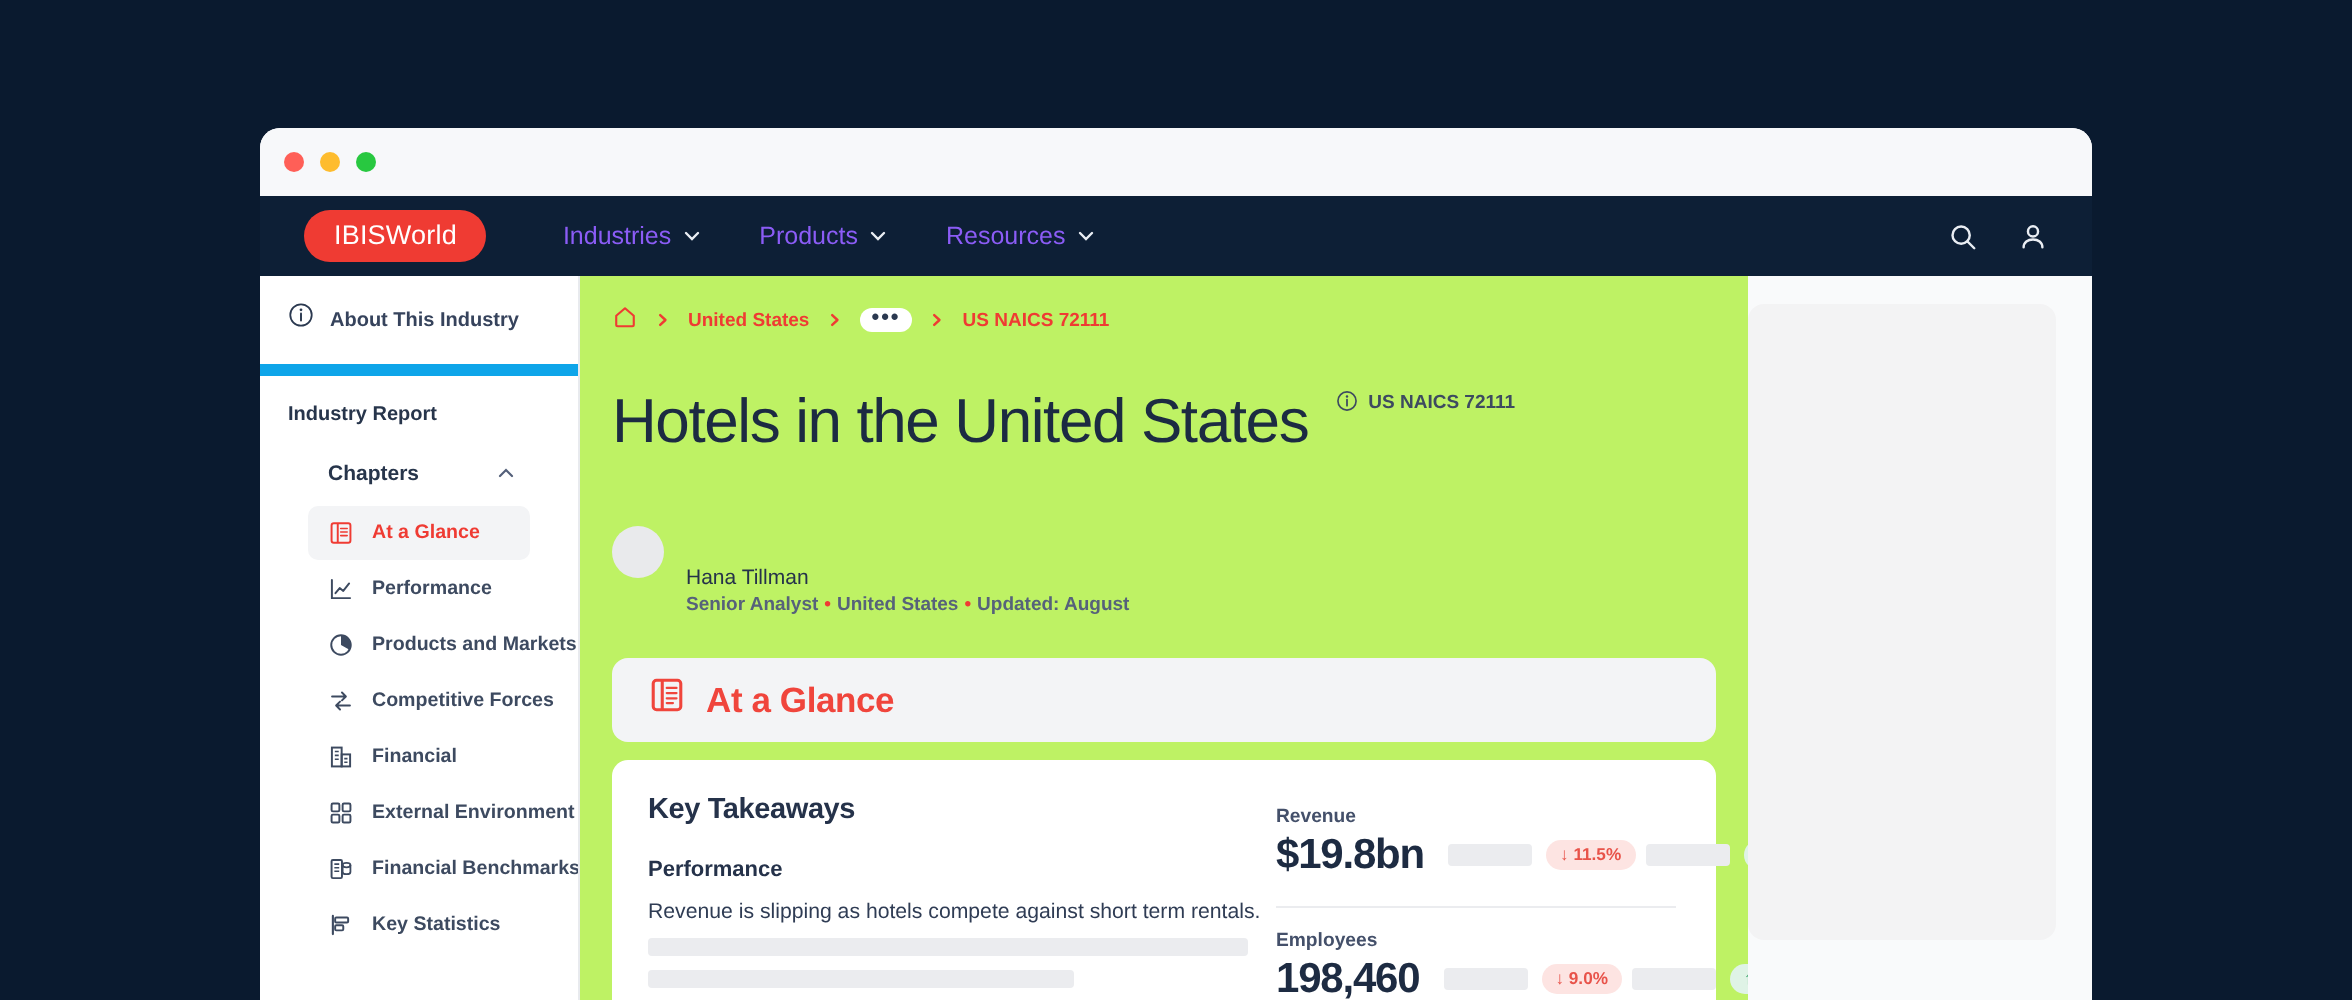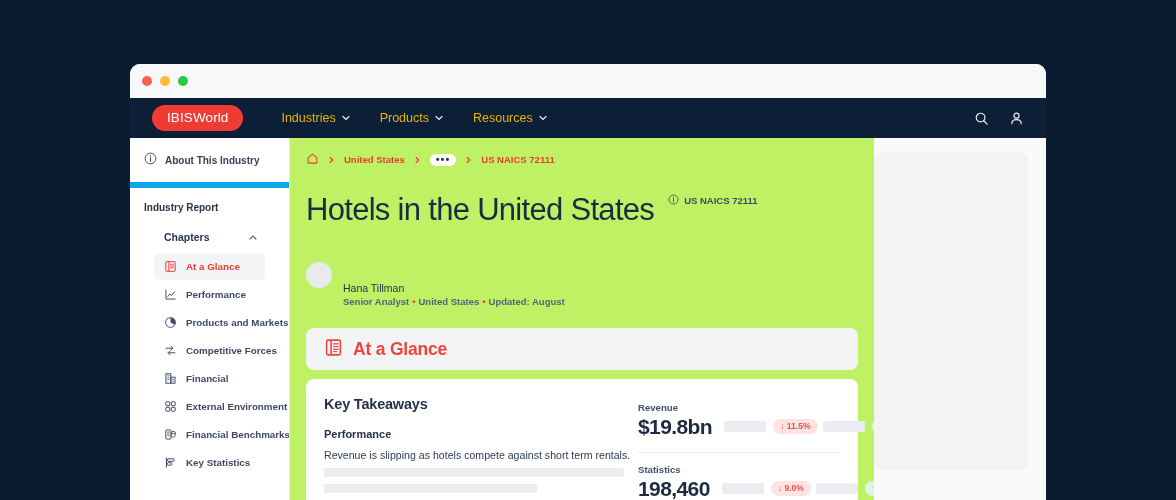--- a/index.html
+++ b/index.html
@@ -43,21 +43,21 @@
     border-radius: 30px;
     padding: 5px 15px 6px;
     font-size: 13.5px;
     letter-spacing: .1px;
     white-space: nowrap;
   }
   .logo b { font-weight: 400; }
   .logo span { font-weight: 400; }
   .navitems { display: flex; align-items: center; gap: 30px; margin-left: 38px; }
   .navitem {
-    color: #eab308; font-size: 12.5px;
+    color: #8b5cf6; font-size: 12.5px;
     display: flex; align-items: center; gap: 6px;
     white-space: nowrap;
   }
   .chev { display: inline-block; width: 8px; height: 8px; }
   .chev svg { display: block; }
   .navright { margin-left: auto; display: flex; align-items: center; gap: 20px; }
   .navright svg { display: block; }
 
   
   .body { display: flex; height: 362px; background: #ffffff; }
@@ -450,21 +450,21 @@
                     <span>14.0%</span>
                   </span>
                 </div>
               </div>
             </div>
           </div>
 
           <div class="stat-divider"></div>
 
           <div>
-            <div class="stat-label">Statistics</div>
+            <div class="stat-label">Employees</div>
             <div class="stat-row">
               <div class="stat-val">198,460</div>
               <div class="badges">
                 <div class="badge-line">
                   <span class="badge-sk"></span>
                   <span class="pill down">
                     <span>↓</span>
                     <span>9.0%</span>
                   </span>
                 </div>

